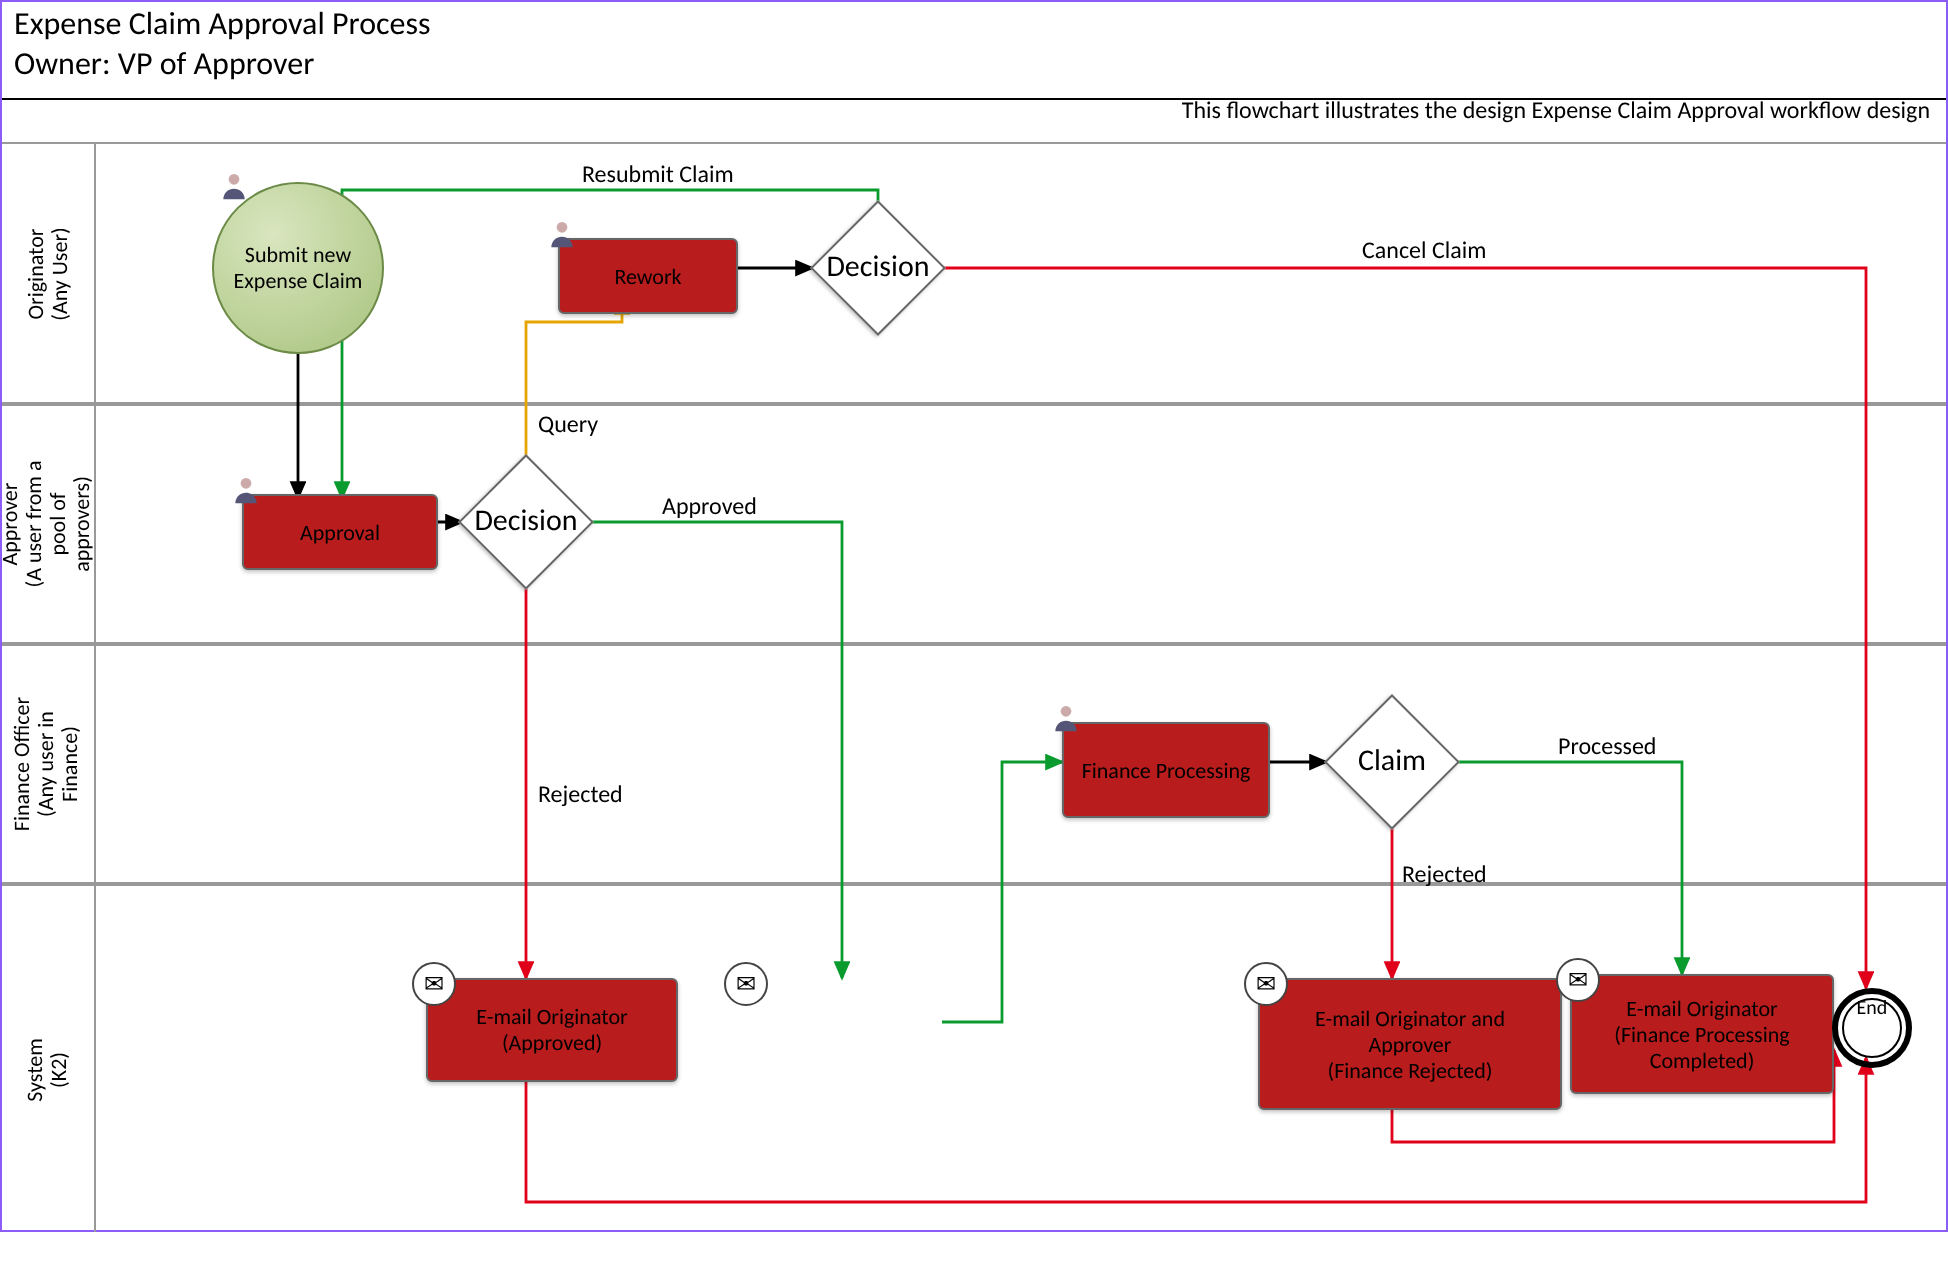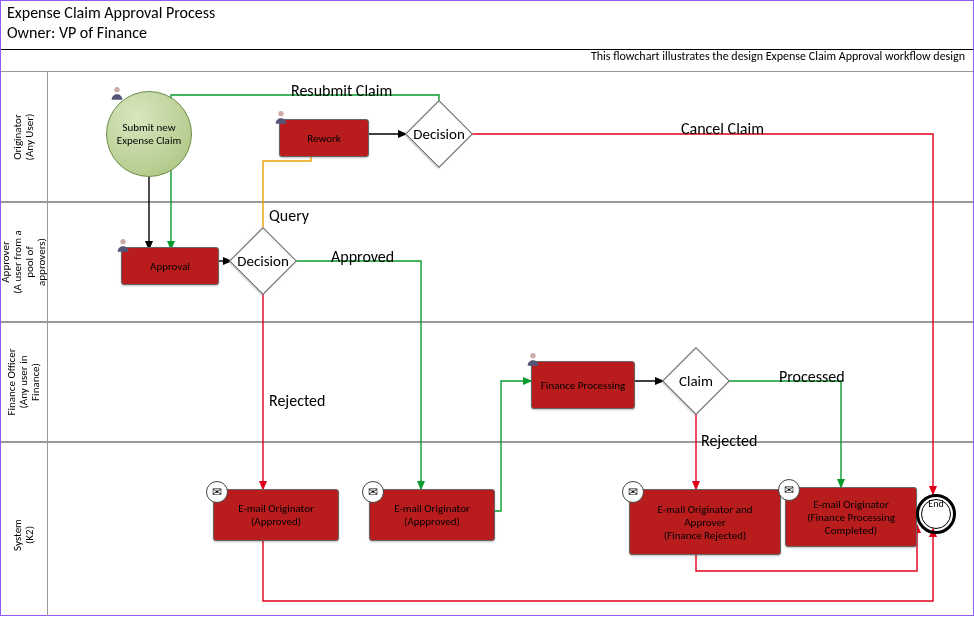--- a/index.html
+++ b/index.html
@@ -12,36 +12,36 @@
   .box{position:absolute;border:1px solid #666;border-radius:3px;background:#b91c1c;box-shadow:0 1px 2px rgba(0,0,0,.25);padding:4px 8px;text-align:center;font-size:11px;line-height:13px;display:flex;align-items:center;justify-content:center;}
   .startCircle{position:absolute;width:86px;height:86px;border-radius:50%;background:radial-gradient(circle at 35% 30%,#d9e6bf,#a7c27c);border:1px solid #6a8a46;display:flex;align-items:center;justify-content:center;text-align:center;font-size:11px;line-height:13px;padding:6px;box-sizing:border-box;}
   .endCircle{position:absolute;width:34px;height:34px;border:3px solid #000;border-radius:50%;display:flex;justify-content:center;font-size:10px;}
   .endCircle span.ring{position:absolute;inset:2px;border:1px solid #000;border-radius:50%;}
   .diamond{position:absolute;width:64px;height:40px;}
   .diamond .shape{position:absolute;left:50%;top:50%;width:46px;height:46px;transform:translate(-50%,-50%) rotate(45deg);border:1px solid #666;background:#fff;box-shadow:0 1px 2px rgba(0,0,0,.25);}
   .diamond .txt{position:absolute;inset:0;display:flex;align-items:center;justify-content:center;font-size:15px;}
   .personIcon{position:absolute;width:16px;height:16px;}
   .personIcon svg{width:100%;height:100%;}
   .mailIcon{position:absolute;width:20px;height:20px;border:1px solid #444;border-radius:50%;background:#fff;display:flex;align-items:center;justify-content:center;}
-  .edgeLabel{position:absolute;font-size:16px;}
+  .edgeLabel{position:absolute;font-size:12px;}
   line,polyline{stroke-width:1.4;fill:none;}
   .red{stroke:#e1001a;}
   .green{stroke:#0a9b2e;}
   .orange{stroke:#e6a400;}
   .black{stroke:#000;}
   marker path{stroke:none;}
 </style>
 </head>
 <body>
 
 <div class="page">
 
   <div class="hdr">
     <div>Expense Claim Approval Process</div>
-    <div>Owner: VP of Finance</div>
+    <div>Owner: VP of Approver</div>
   </div>
   <div class="desc">This flowchart illustrates the design Expense Claim Approval workflow design</div>
 
   <div class="laneRow" style="top:70px;height:130px;width:100%;">
     <div class="lbl">
         <span>Originator
 (Any User)</span>
       </div>
   </div>
   <div class="laneRow" style="top:200px;height:120px;width:100%;">
@@ -166,23 +166,20 @@
   <div class="diamond" style="left:663px;top:360px">
     <div class="shape"></div>
       <div class="txt">Claim</div>
   </div>
 
   <div class="box" style="left:212px;top:488px;width:108px;height:42px">
     <span>E-mail Originator (Approved)</span>
   </div>
   <div class="mailIcon" style="left:205px;top:480px">✉</div>
 
-  <div class="box" style="left:368px;top:488px;width:108px;height:42px">
-    <span>E-mail Originator (Appproved)</span>
-  </div>
   <div class="mailIcon" style="left:361px;top:480px">✉</div>
 
   <div class="box" style="left:628px;top:488px;width:134px;height:56px;white-space:pre-line">
     <span>E-mail Originator and Approver
 (Finance Rejected)</span>
   </div>
   <div class="mailIcon" style="left:621px;top:480px">✉</div>
 
   <div class="box" style="left:784px;top:486px;width:114px;height:50px;white-space:pre-line">
     <span>E-mail Originator

